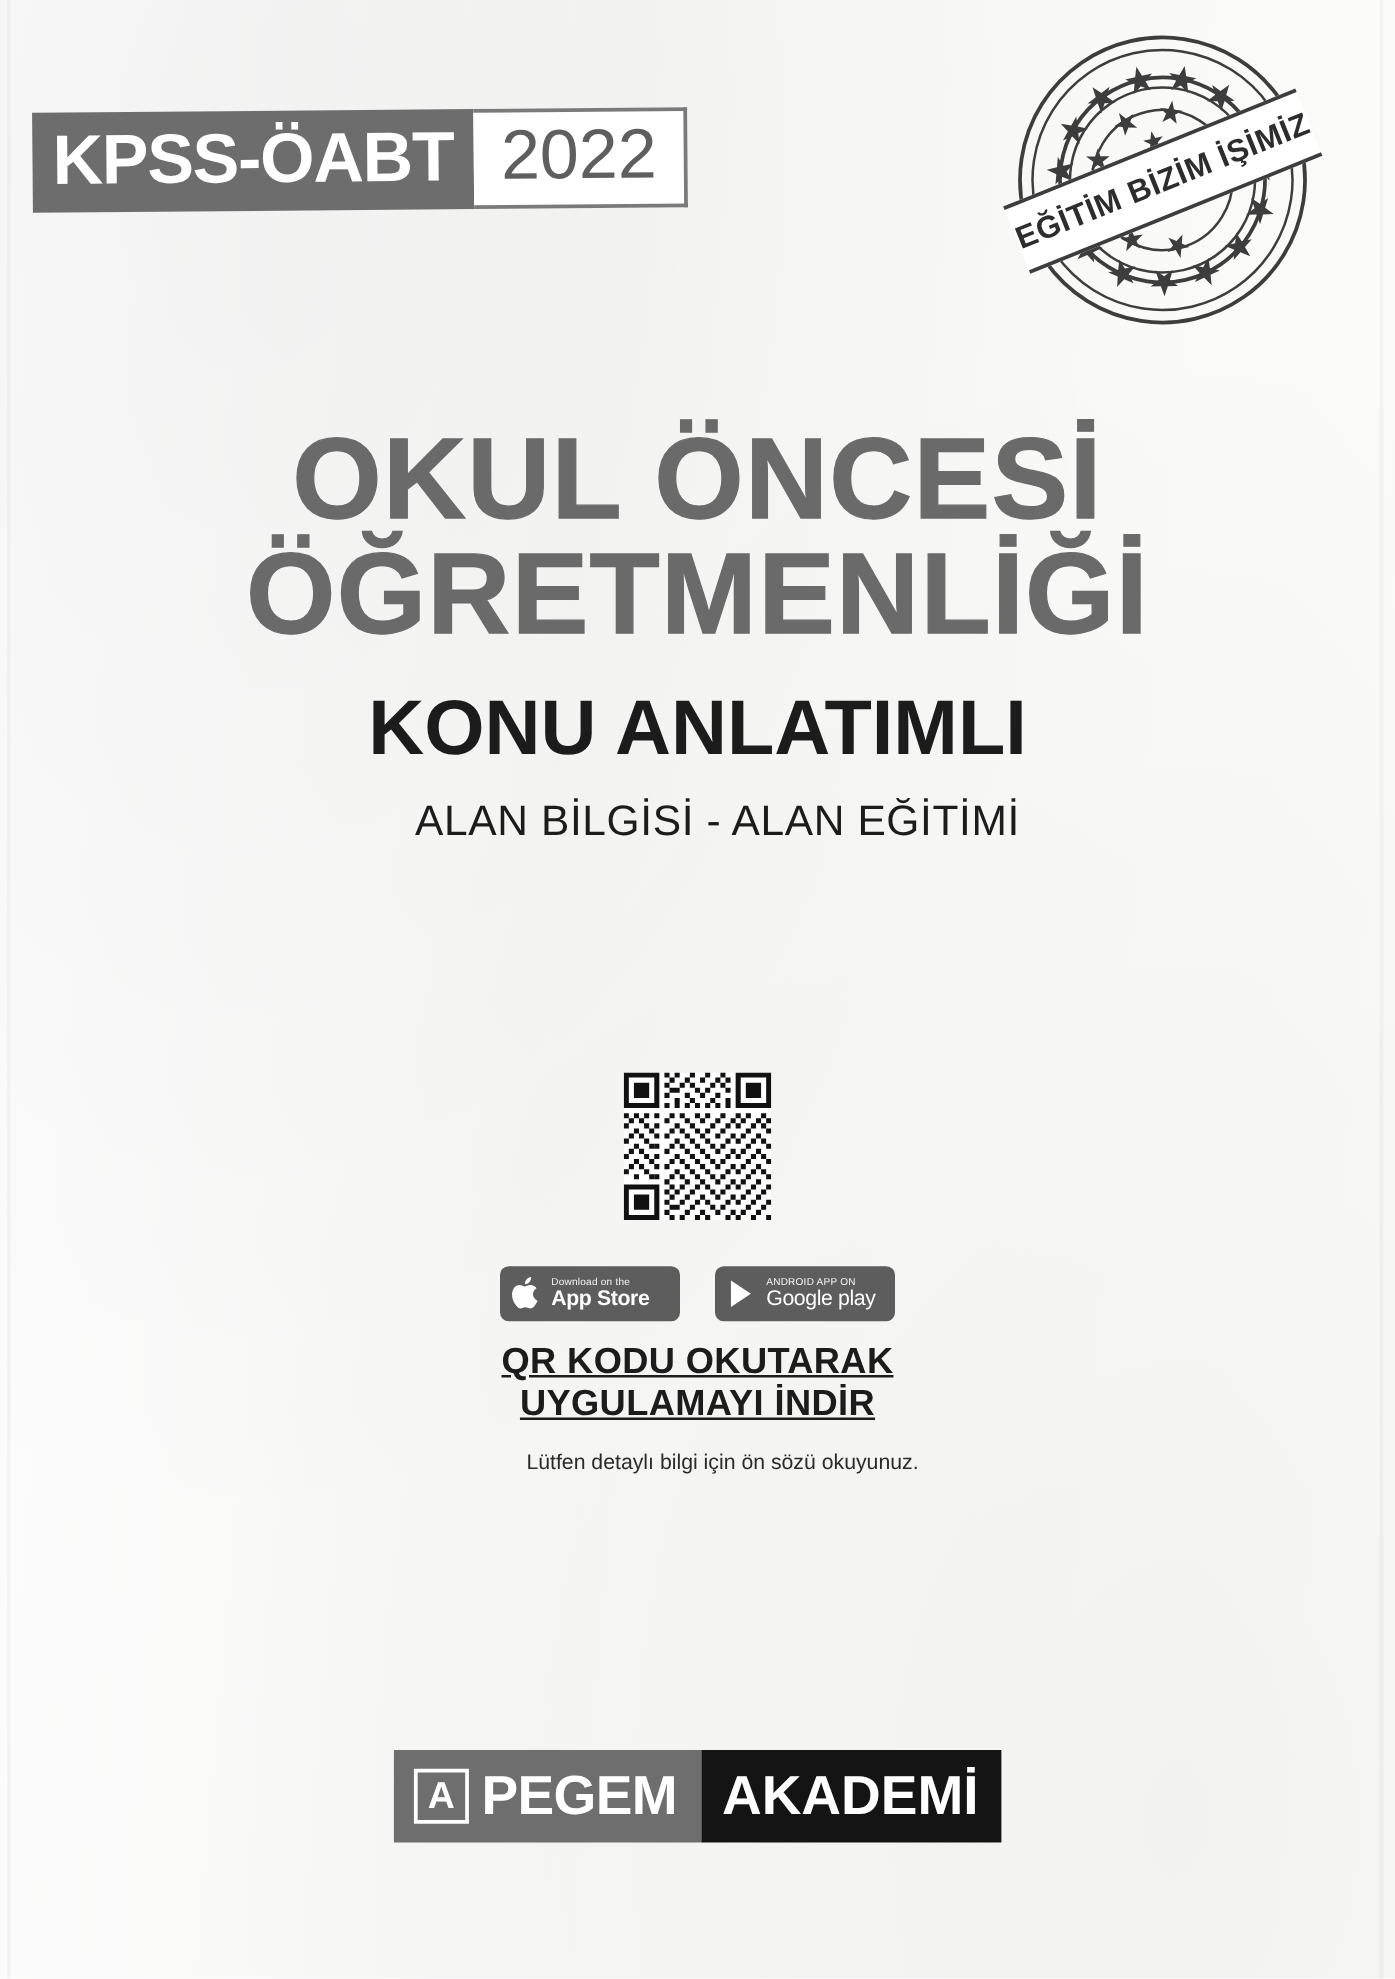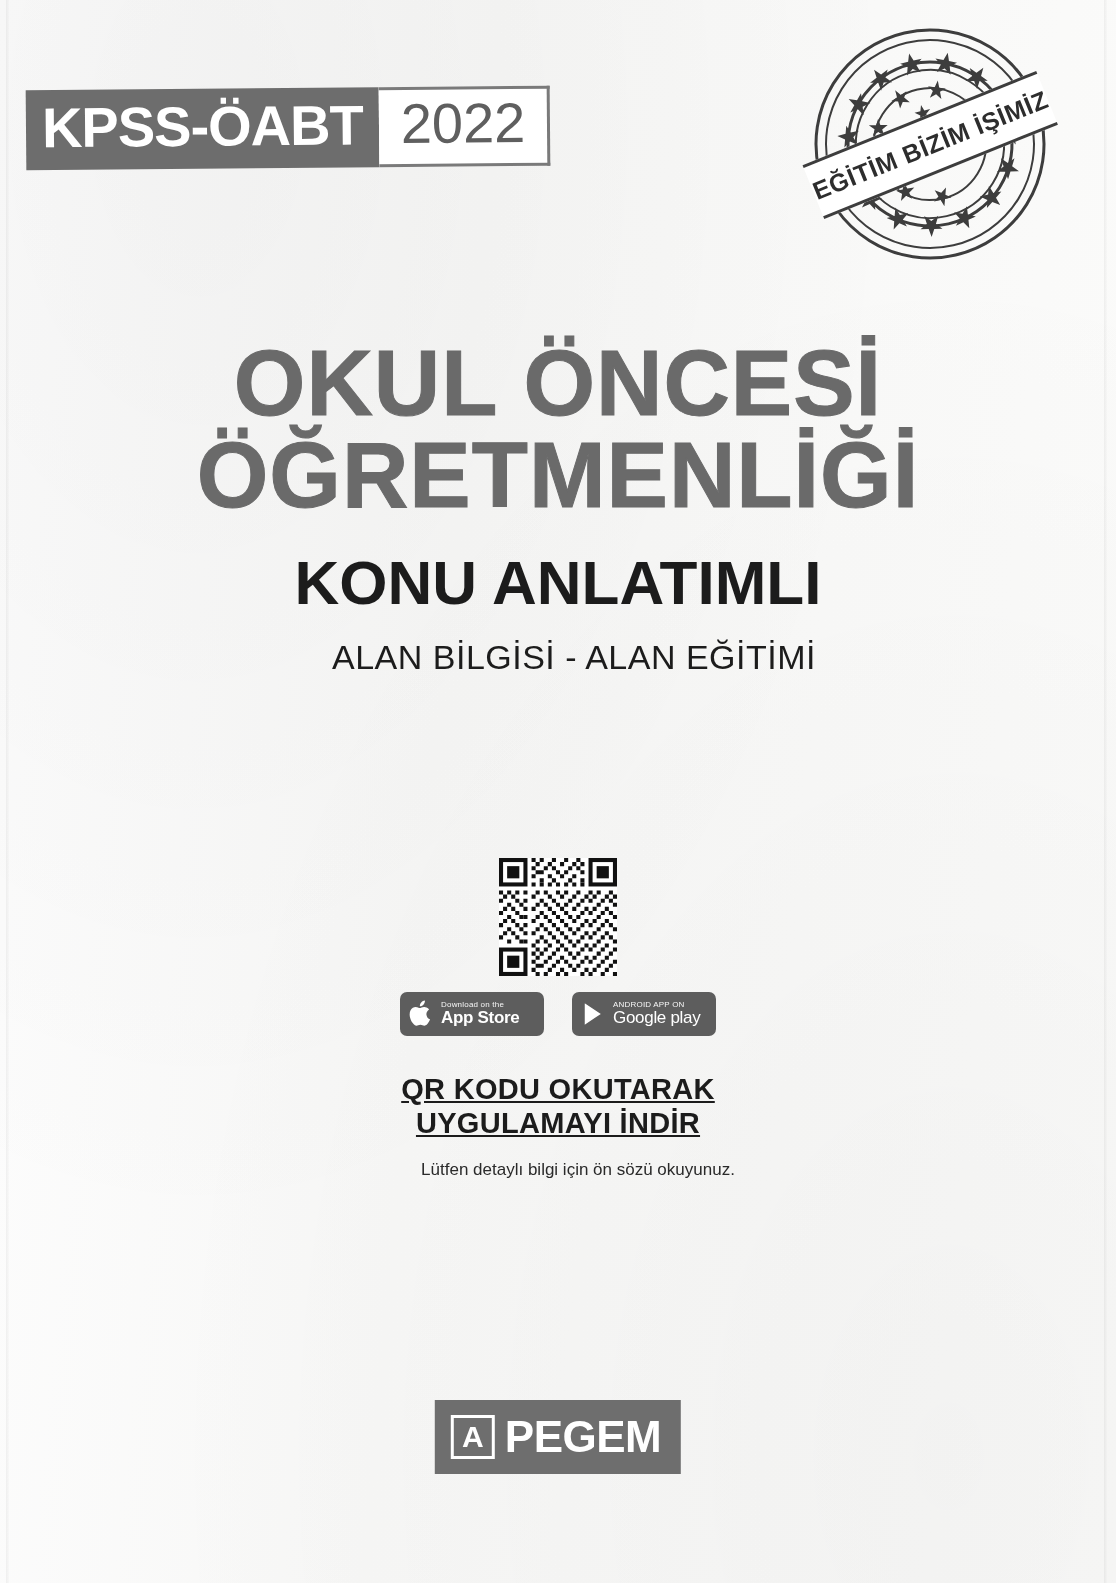--- a/index.html
+++ b/index.html
@@ -143,21 +143,21 @@
     display: flex;
     flex-direction: column;
     align-items: center;
   }
   .qr {
     width: 118px;
     height: 118px;
     image-rendering: pixelated;
   }
   .stores {
-    margin-top: 16px;
+    margin-top: 37px;
     display: flex;
     gap: 28px;
   }
   .store {
     width: 144px;
     height: 44px;
     border-radius: 7px;
     background: #5d5d5d;
     color: #ffffff;
     display: flex;
@@ -415,15 +415,16 @@
     <div class="l1">QR KODU OKUTARAK</div>
     <div class="l2">UYGULAMAYI İNDİR</div>
     <div class="note">Lütfen detaylı bilgi için ön sözü okuyunuz.</div>
   </div>
 
   <div class="logo">
     <div class="left">
       <span class="mark">A</span>
       <span class="word">PEGEM</span>
     </div>
+    <div class="right">AKADEMİ</div>
   </div>
 
 </div>
 
 </body></html>

